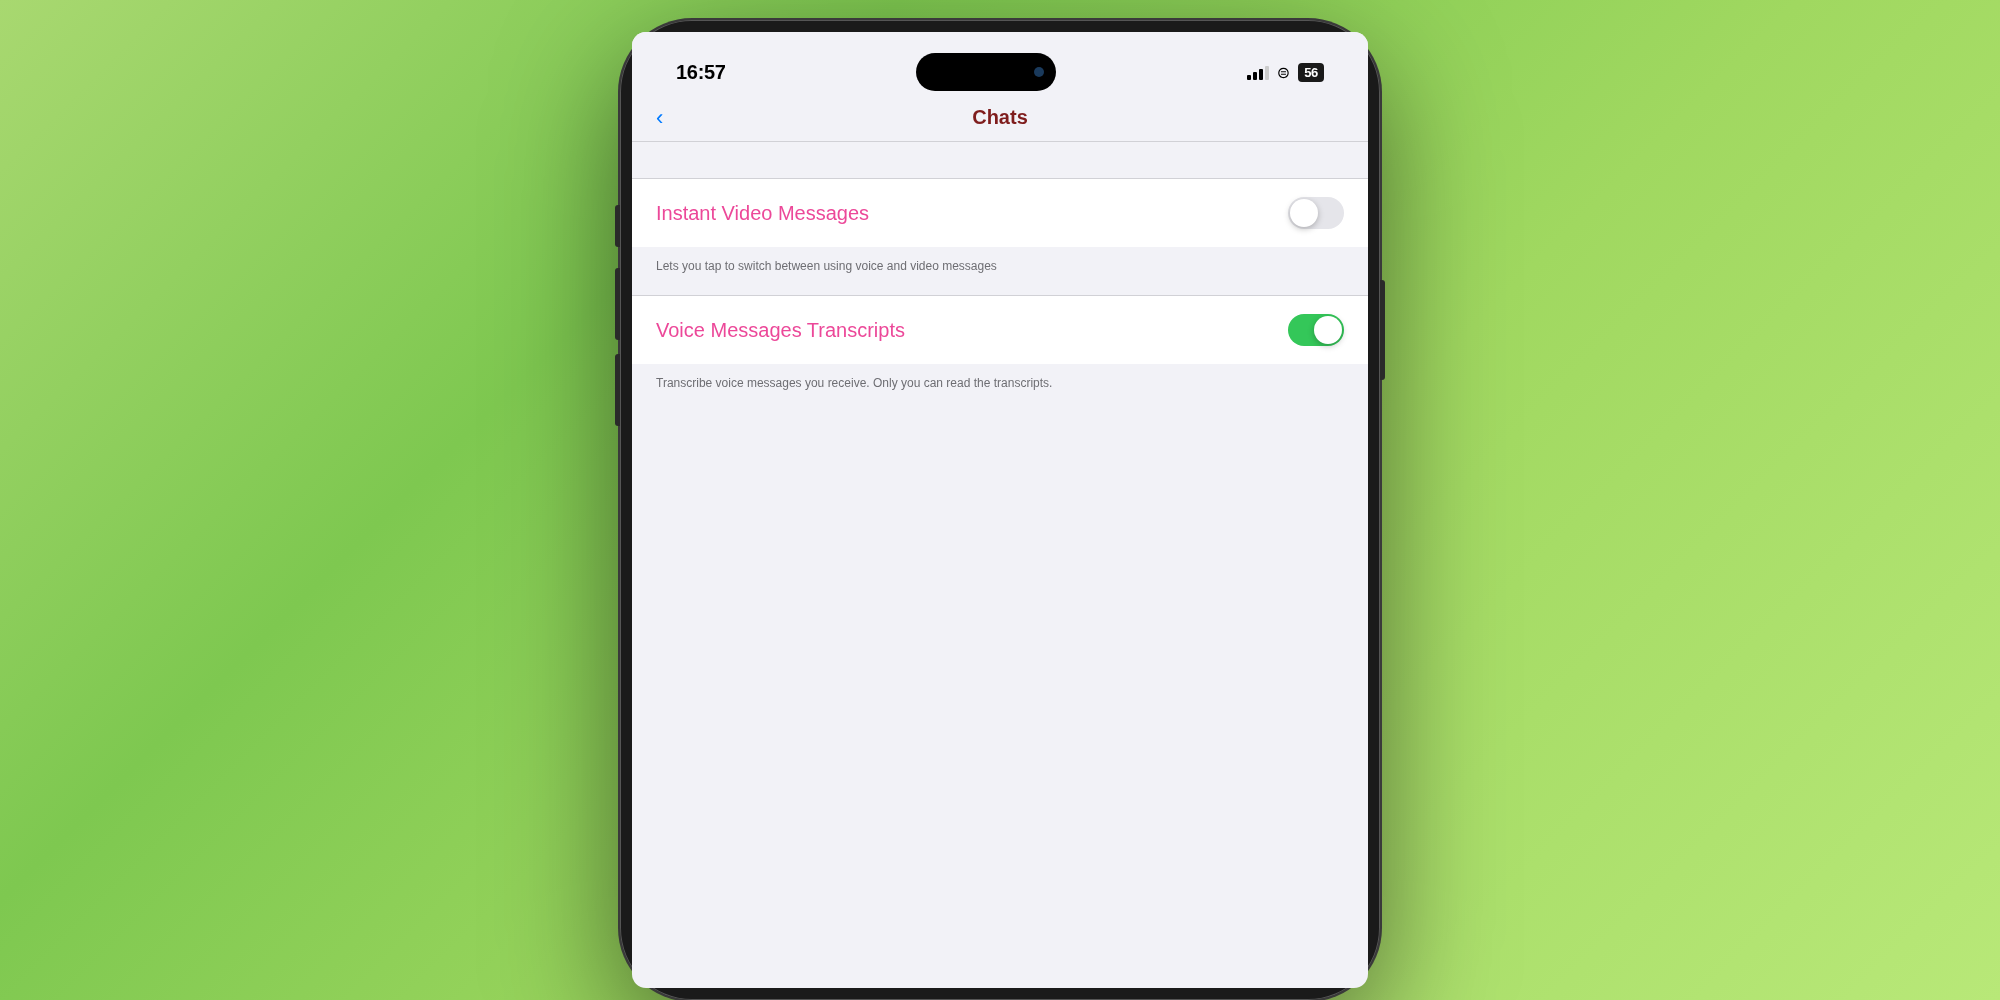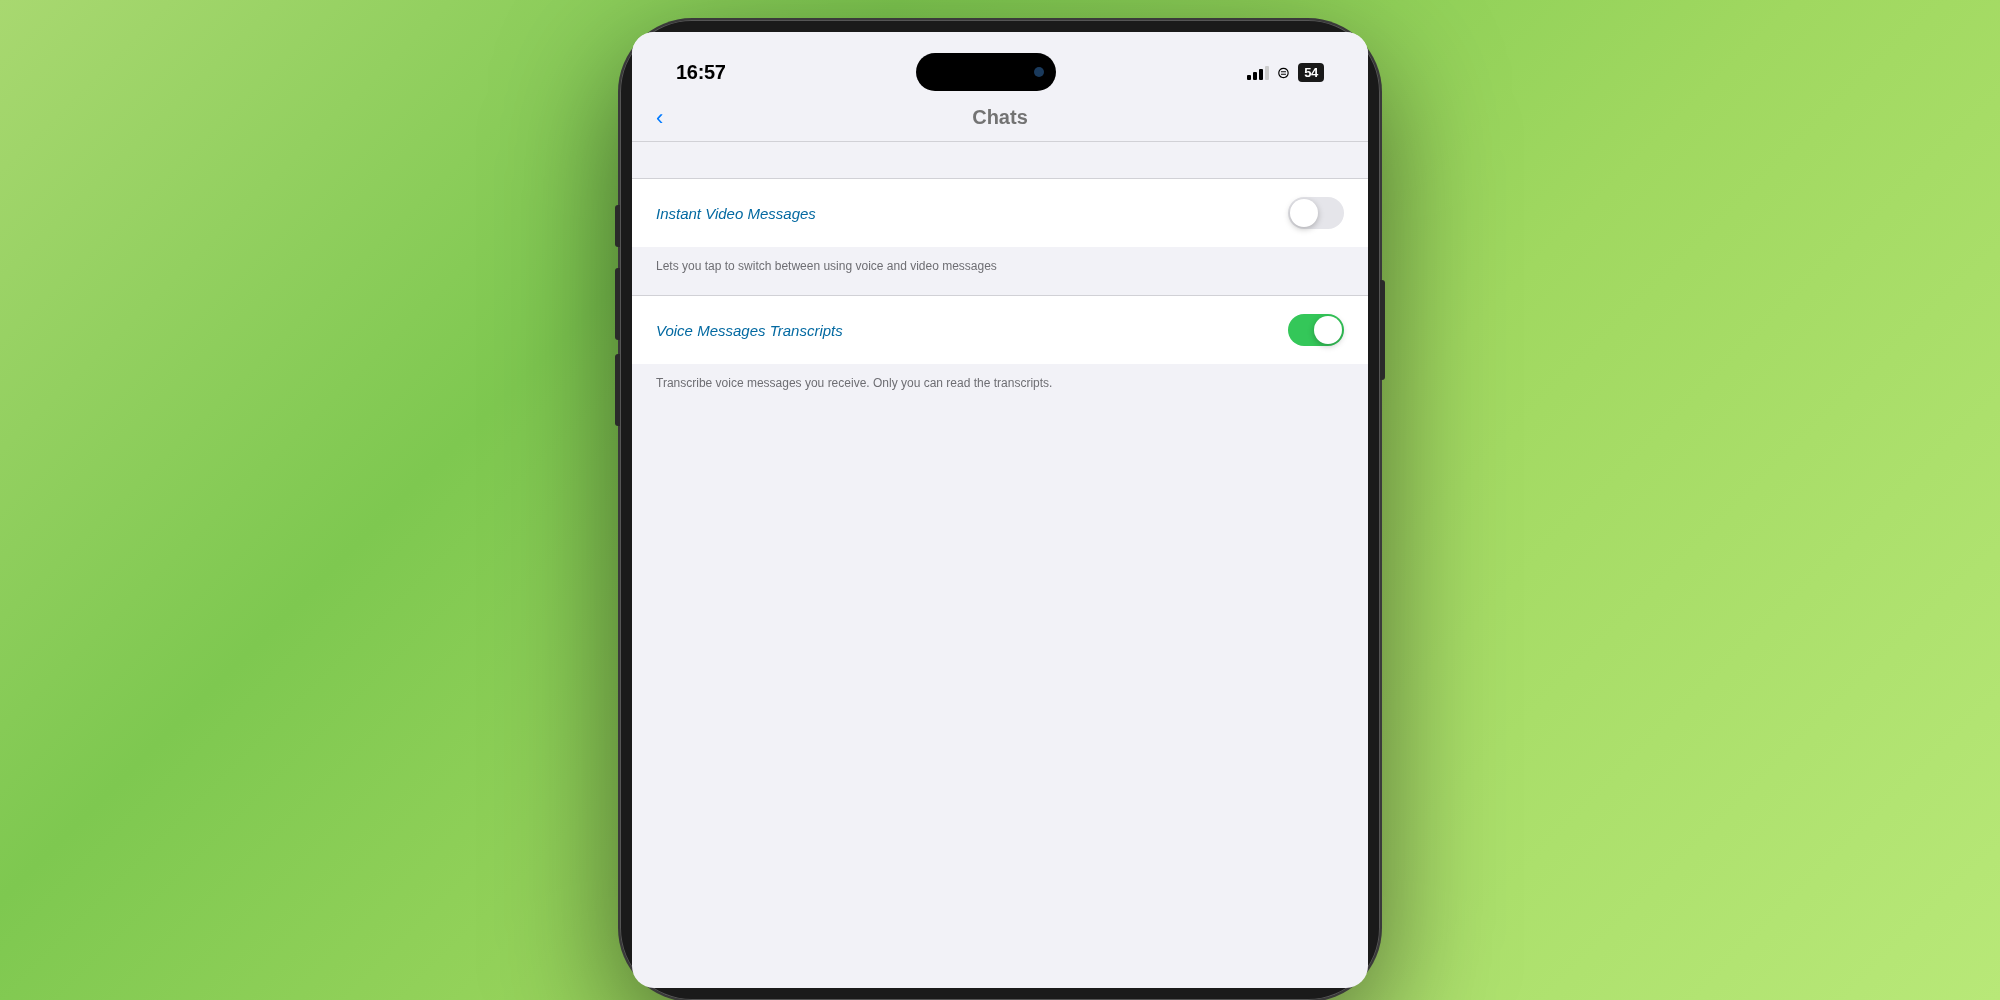--- a/index.html
+++ b/index.html
@@ -71,21 +71,21 @@
       border-radius: 0 3px 3px 0;
     }
 
     .phone-screen {
       position: absolute;
       top: 12px;
       left: 12px;
       right: 12px;
       bottom: 12px;
       background: #f2f2f7;
-      border-radius: 22px;
+      border-radius: 14px;
       overflow: hidden;
     }
 
     
     .status-bar {
       display: flex;
       align-items: center;
       justify-content: space-between;
       padding: 18px 44px 0 44px;
       height: 62px;
@@ -175,21 +175,21 @@
       font-size: 22px;
       font-weight: 400;
       display: flex;
       align-items: center;
       cursor: pointer;
     }
 
     .nav-title {
       font-size: 20px;
       font-weight: 600;
-      color: #737373;
+      color: #7f1d1d;
     }
 
     
     .settings-content {
       background: #f2f2f7;
       overflow-y: auto;
     }
 
     .section-spacer {
       height: 36px;
@@ -209,24 +209,23 @@
       background: #fff;
       border-bottom: 1px solid #e5e5ea;
       min-height: 60px;
     }
 
     .settings-row:last-child {
       border-bottom: none;
     }
 
     .row-label {
-      font-size: 15px;
-      color: #0369a1;
+      font-size: 20px;
+      color: #ec4899;
       font-weight: 400;
-      font-style: italic;
     }
 
     
     .toggle {
       width: 56px;
       height: 32px;
       border-radius: 16px;
       position: relative;
       cursor: pointer;
       flex-shrink: 0;
@@ -293,21 +292,21 @@
       </div>
       <div class="status-icons">
         <div class="signal-bars">
           <div class="signal-bar" style="height:5px;"></div>
           <div class="signal-bar" style="height:8px;"></div>
           <div class="signal-bar" style="height:11px;"></div>
           <div class="signal-bar" style="height:14px; background:#ccc;"></div>
         </div>
         <span class="wifi-icon">⊜</span>
         <div class="battery">
-          <span class="battery-box">54</span>
+          <span class="battery-box">56</span>
         </div>
       </div>
     </div>
 
     <div class="nav-bar">
       <span class="back-btn">‹</span>
       <span class="nav-title">Chats</span>
     </div>
 
     <div class="settings-content">

